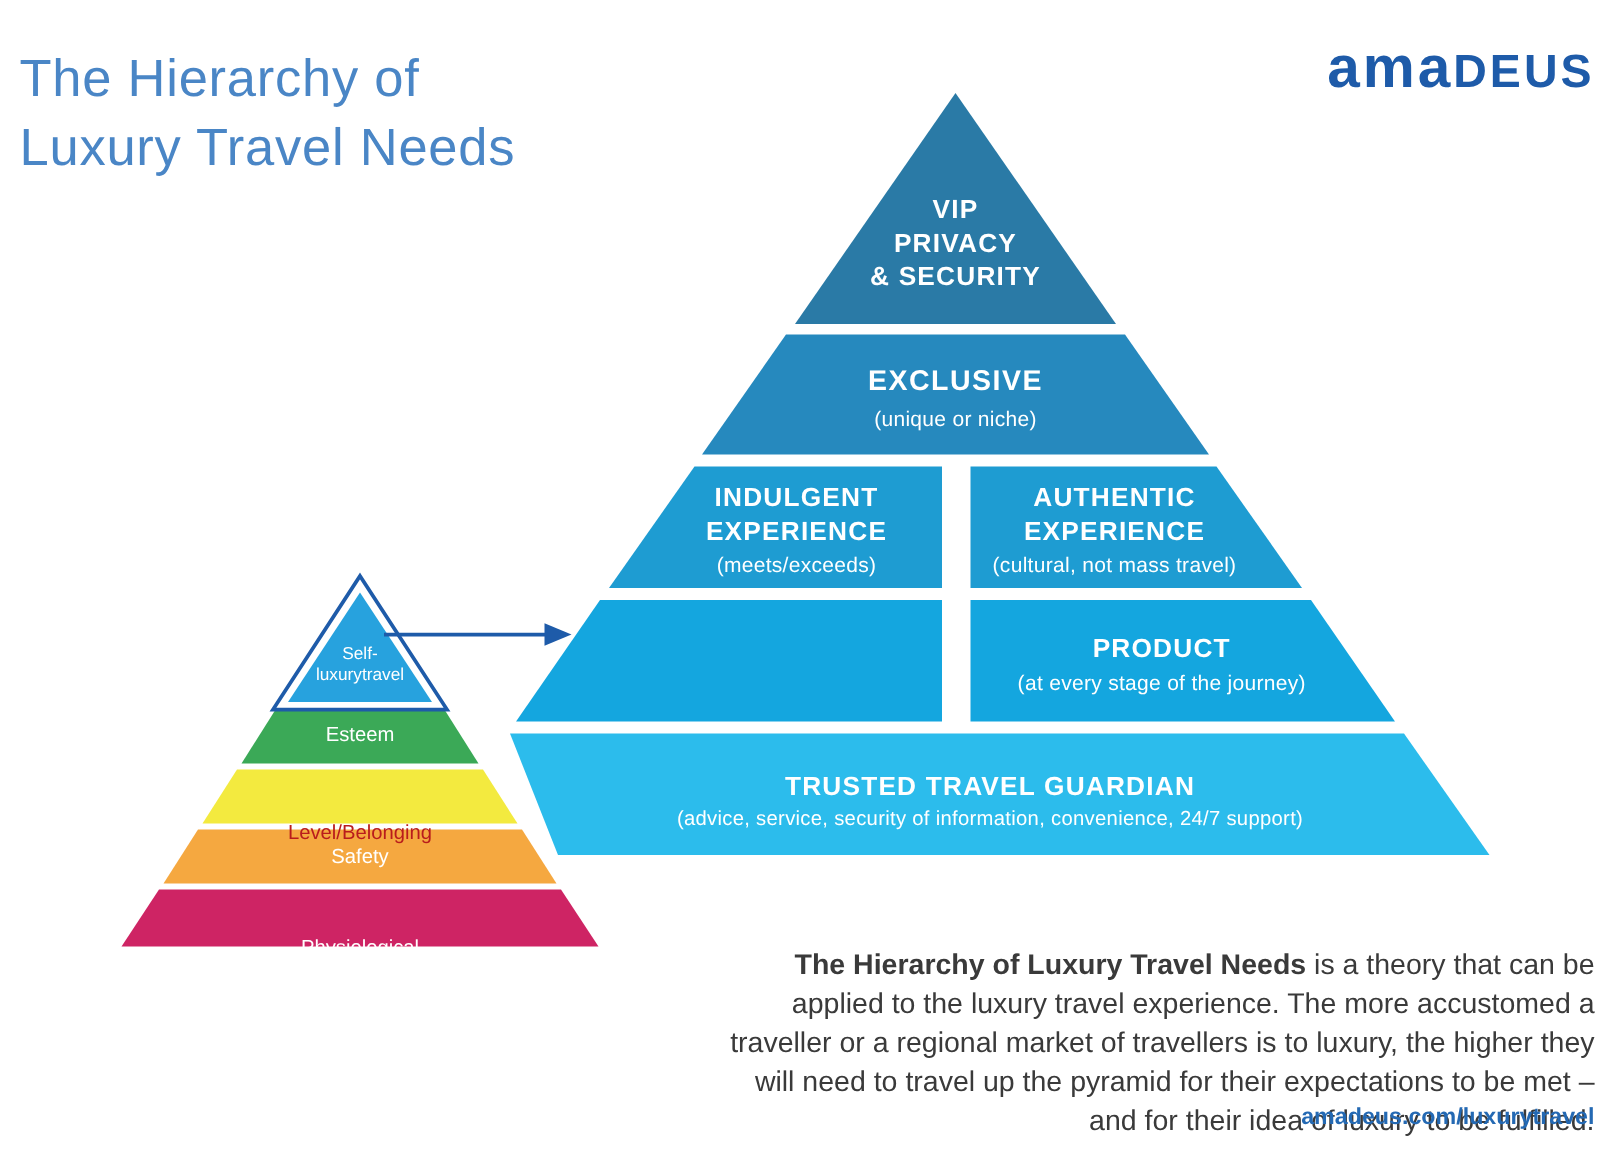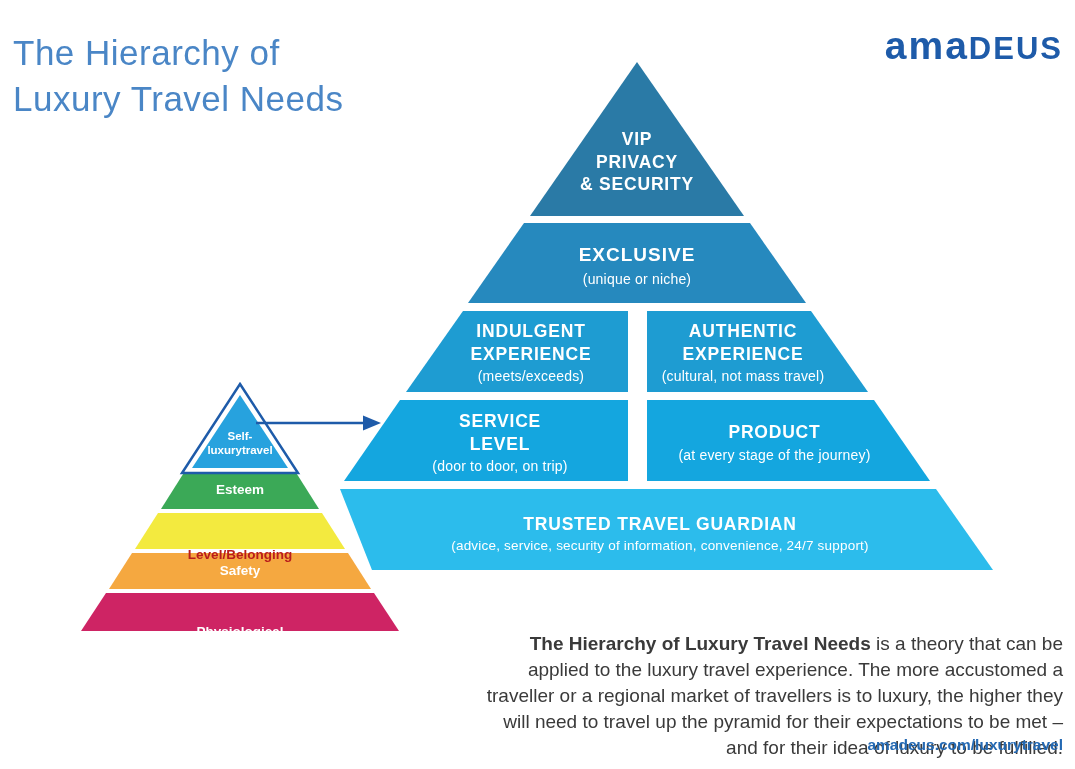--- a/index.html
+++ b/index.html
@@ -28,21 +28,21 @@
   
   .lbl{position:absolute;display:flex;flex-direction:column;align-items:center;
        justify-content:center;text-align:center;color:#fff;}
   .hd{font-weight:700;font-size:17.5px;letter-spacing:.8px;line-height:1.3;}
   .hd-big{font-weight:700;font-size:19px;letter-spacing:1px;line-height:1.3;}
   .sub{font-weight:400;font-size:14px;margin-top:3px;letter-spacing:.2px;}
   .sub-sm{font-weight:400;font-size:13.5px;margin-top:3px;letter-spacing:.2px;}
 
   
   .m-lbl{position:absolute;display:flex;flex-direction:column;align-items:center;
-         justify-content:center;text-align:center;color:#fff;font-size:13.5px;font-weight:bold;}
+         justify-content:center;text-align:center;color:#fff;font-size:13.5px;}
   .m-lbl-sm{font-size:11.5px;line-height:1.2;}
   .m-dark{color:#b91c1c;margin-top:24px;}
 
   
   .description{position:absolute;right:12px;top:631px;width:585px;text-align:right;
                color:var(--text-dark);font-size:19px;line-height:1.37;}
   .description b{font-weight:700;}
   .site-link{position:absolute;right:12px;top:736px;color:var(--link-blue);
              font-size:15.5px;font-weight:700;text-decoration:none;}
 </style>
@@ -95,25 +95,20 @@
     <span class="hd">EXPERIENCE</span>
     <span class="sub">(meets/exceeds)</span>
   </div>
 
   <div class="lbl" style="left:628px;top:318px;width:230px;height:68px;">
     <span class="hd">AUTHENTIC</span>
     <span class="hd">EXPERIENCE</span>
     <span class="sub">(cultural, not mass travel)</span>
   </div>
 
-  <div class="lbl" style="left:395px;top:408px;width:210px;height:68px;">
-    <span class="hd">SERVICE</span>
-    <span class="hd">LEVEL</span>
-    <span class="sub">(door to door, on trip)</span>
-  </div>
 
   <div class="lbl" style="left:652px;top:408px;width:245px;height:68px;">
     <span class="hd">PRODUCT</span>
     <span class="sub">(at every stage of the journey)</span>
   </div>
 
   <div class="lbl" style="left:400px;top:506px;width:520px;height:54px;">
     <span class="hd">TRUSTED TRAVEL GUARDIAN</span>
     <span class="sub-sm">(advice, service, security of information, convenience, 24/7 support)</span>
   </div>

